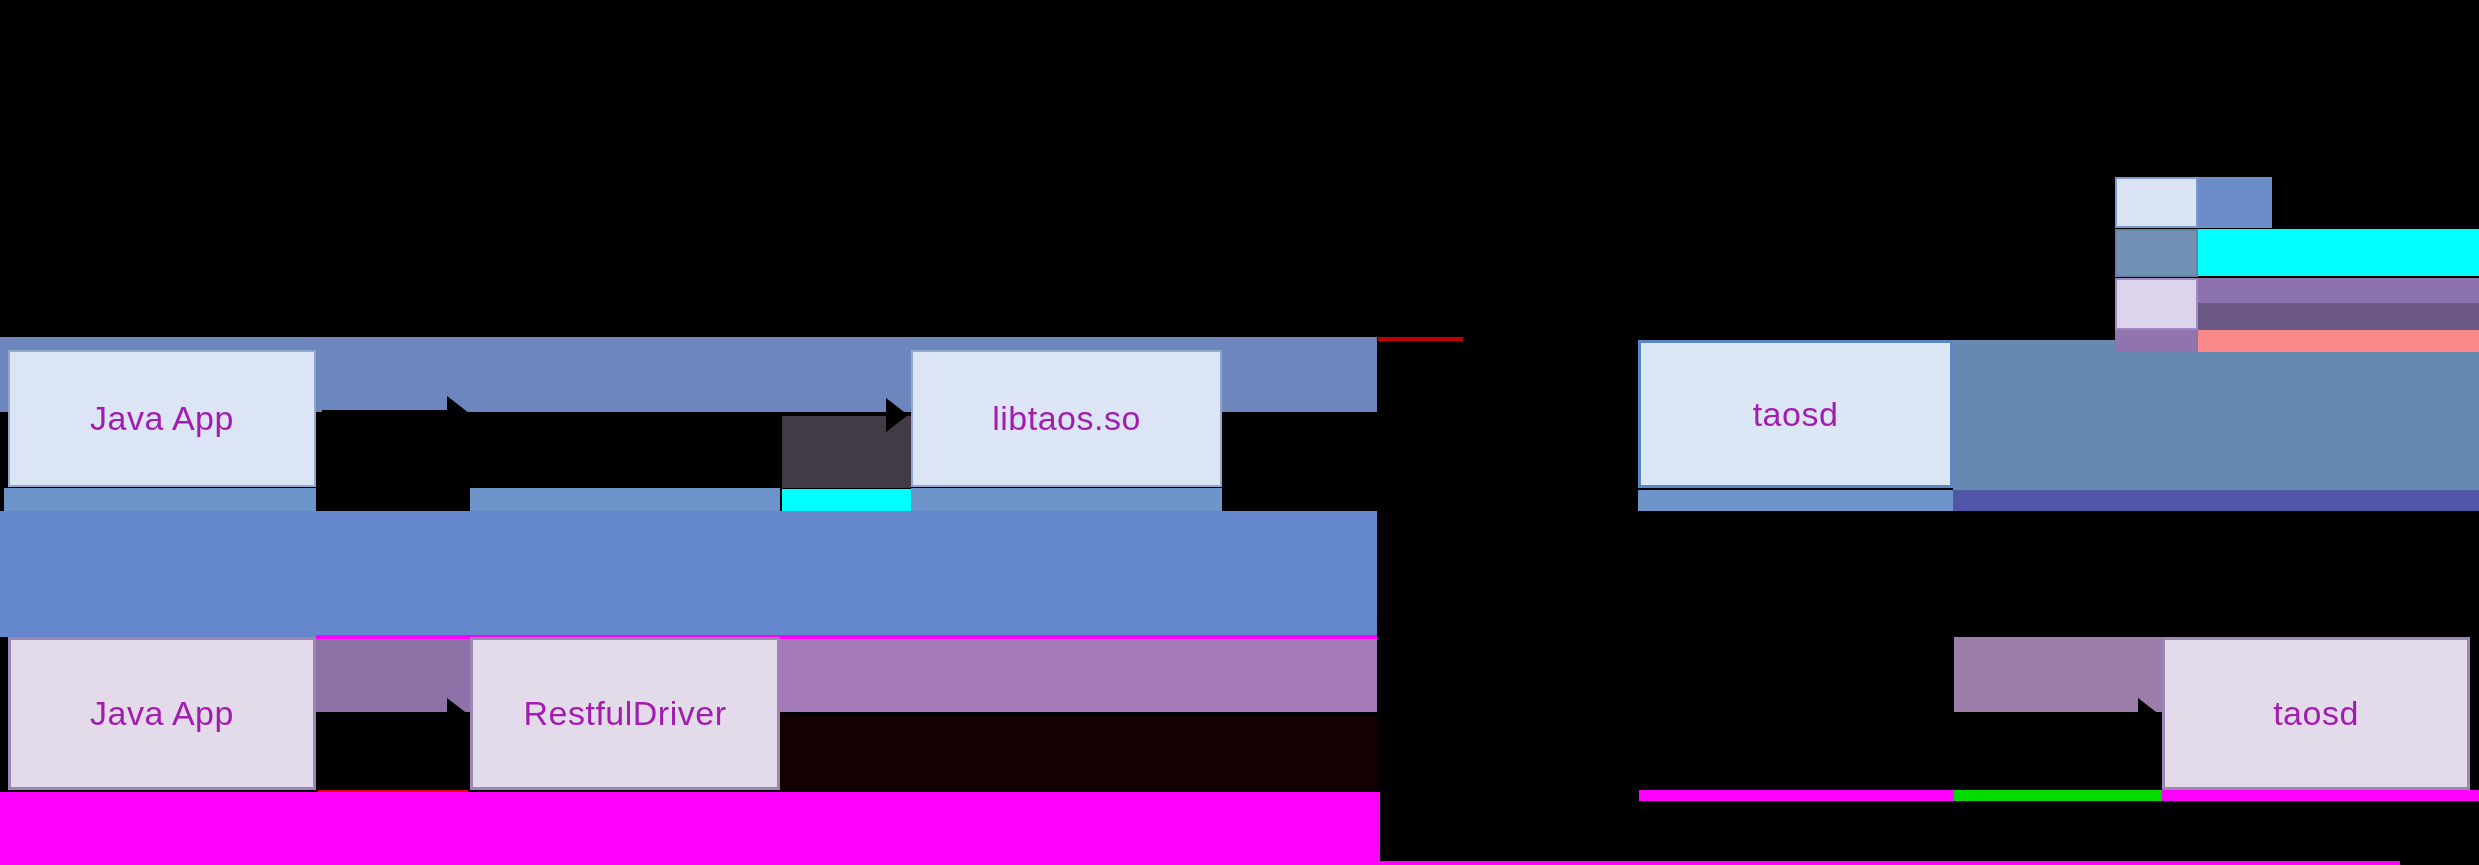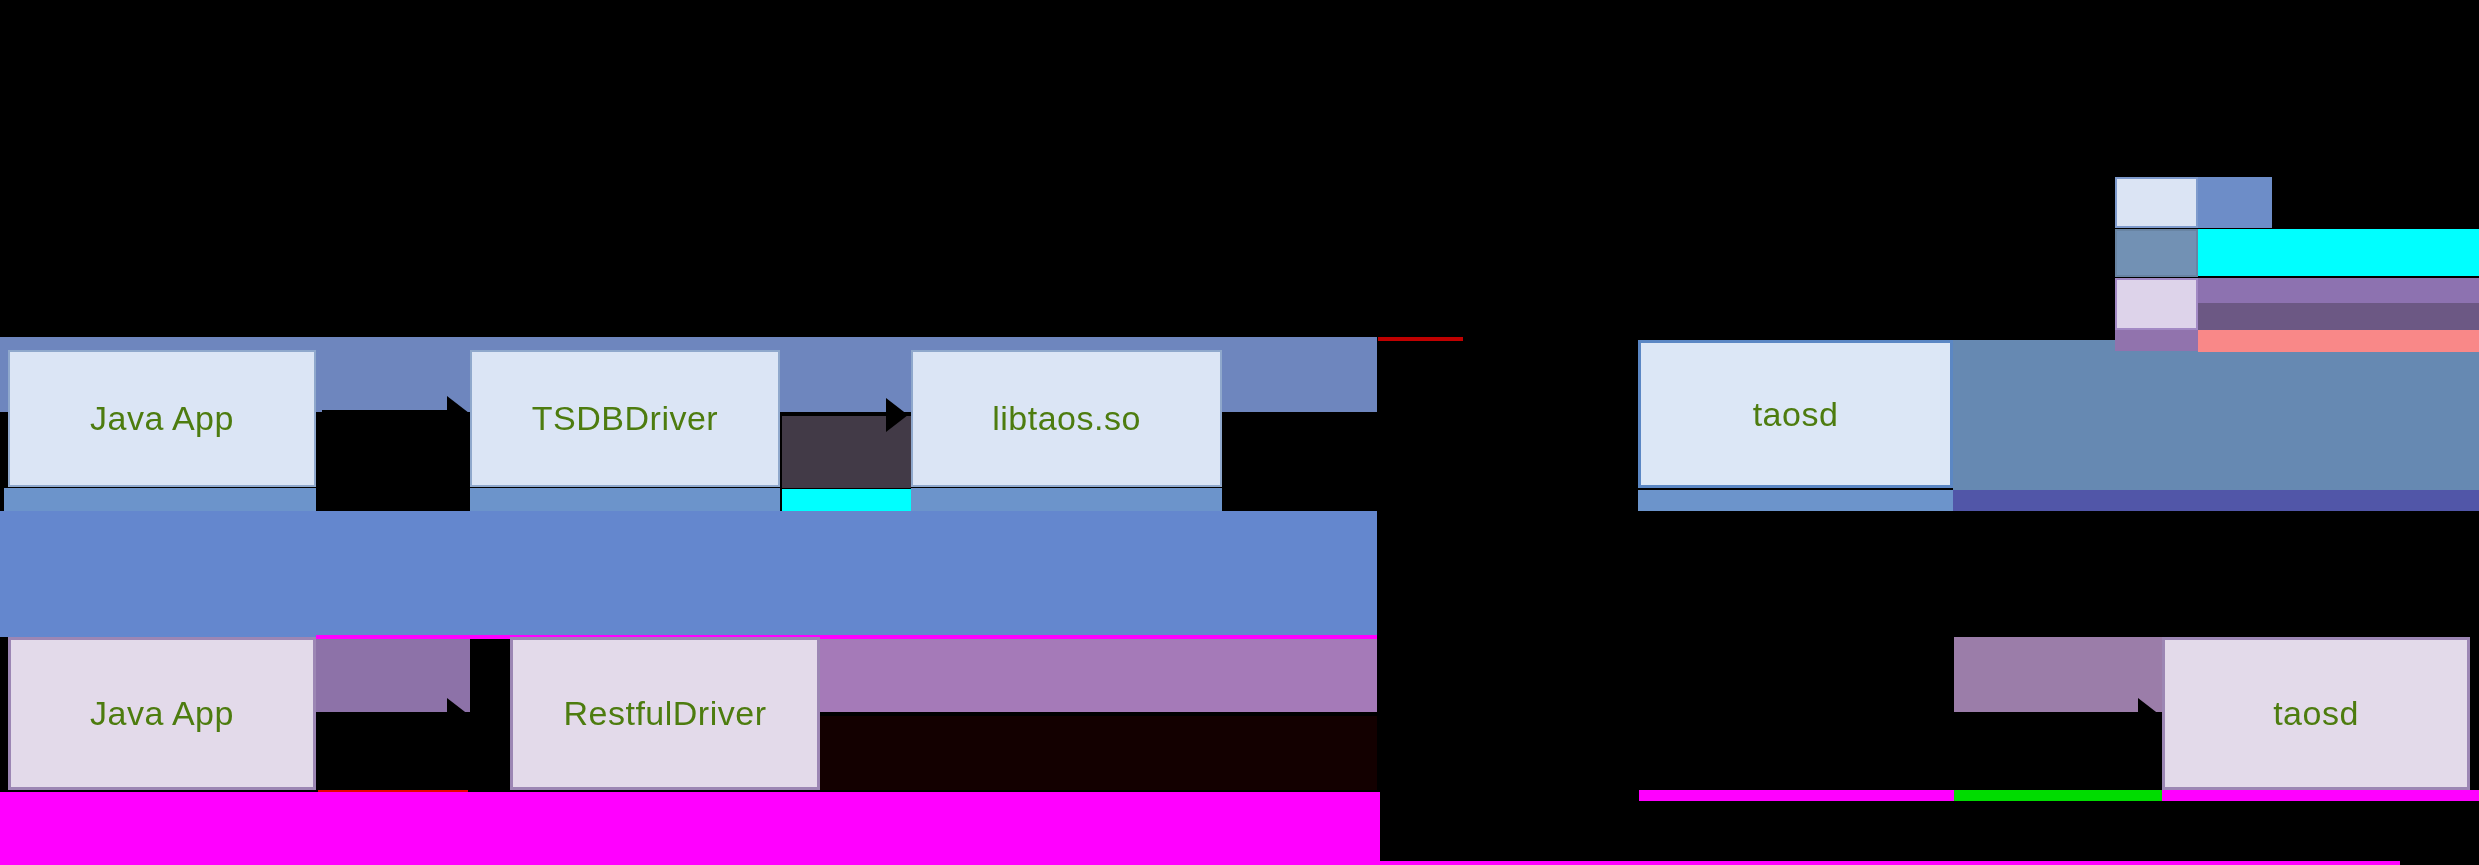--- a/index.html
+++ b/index.html
@@ -20,21 +20,21 @@
   .maroon{background:var(--c-maroon_band);}
   .magenta{background:var(--c-magenta);}
   .red{background:var(--c-red_strip);}
   .redline{background:var(--c-red_line);}
   .green{background:var(--c-green_strip);}
   .steel{background:var(--c-steel_band);}
   .indigo{background:var(--c-indigo_strip);}
   
   .node{
     display:flex;align-items:center;justify-content:center;
-    font-size:34px;color:#4d7c0f;letter-spacing:0.5px;box-sizing:border-box;
+    font-size:34px;color:#a21caf;letter-spacing:0.5px;box-sizing:border-box;
   }
   .node-blue{background:var(--c-box_blue_fill);border:2px solid var(--c-box_blue_border);}
   .node-taosd{background:var(--c-box_taosd_fill);border:3px solid var(--c-box_taosd_border);}
   .node-purple{background:var(--c-box_purple_fill);border:3px solid var(--c-box_purple_border);}
   
   .aline{background:#000;height:4px;}
   .ahead{
     width:0;height:0;
     border-top:17px solid transparent;border-bottom:17px solid transparent;
     border-left:22px solid #000;
@@ -88,33 +88,30 @@
   <div class="abs aline" style="left:322px;top:712px;width:125px;"></div>
   <div class="abs ahead" style="left:447px;top:698px;"></div>
   <div class="abs aline" style="left:785px;top:712px;width:831px;"></div>
   <div class="abs ahead" style="left:1614px;top:698px;"></div>
   <div class="abs aline" style="left:1960px;top:712px;width:180px;"></div>
   <div class="abs ahead" style="left:2138px;top:698px;"></div>
 
   <div class="abs node node-blue" style="left:8px;top:350px;width:308px;height:137px;">
     <span>Java App</span>
   </div>
-  <div class="abs node node-blue" style="left:470px;top:350px;width:310px;height:137px;">
-    <span>TSDBDriver</span>
-  </div>
   <div class="abs node node-blue" style="left:911px;top:350px;width:311px;height:137px;text-align:right;">
     <span>libtaos.so</span>
   </div>
   <div class="abs node node-taosd" style="left:1638px;top:340px;width:315px;height:148px;">
     <span>taosd</span>
   </div>
   <div class="abs node node-purple" style="left:8px;top:637px;width:308px;height:153px;">
     <span>Java App</span>
   </div>
-  <div class="abs node node-purple" style="left:470px;top:637px;width:310px;height:153px;margin-left:40px;">
+  <div class="abs node node-purple" style="left:470px;top:637px;width:310px;height:153px;">
     <span>RestfulDriver</span>
   </div>
   <div class="abs node node-purple" style="left:2162px;top:637px;width:308px;height:153px;">
     <span>taosd</span>
   </div>
 
   <div class="abs sw sw1" style="left:2115px;top:177px;width:83px;height:51px;"></div>
   <div class="abs hl-blue" style="left:2198px;top:177px;width:74px;height:51px;"></div>
   <div class="abs sw sw2" style="left:2115px;top:229px;width:83px;height:48px;"></div>
   <div class="abs cyan" style="left:2198px;top:229px;width:281px;height:47px;"></div>

